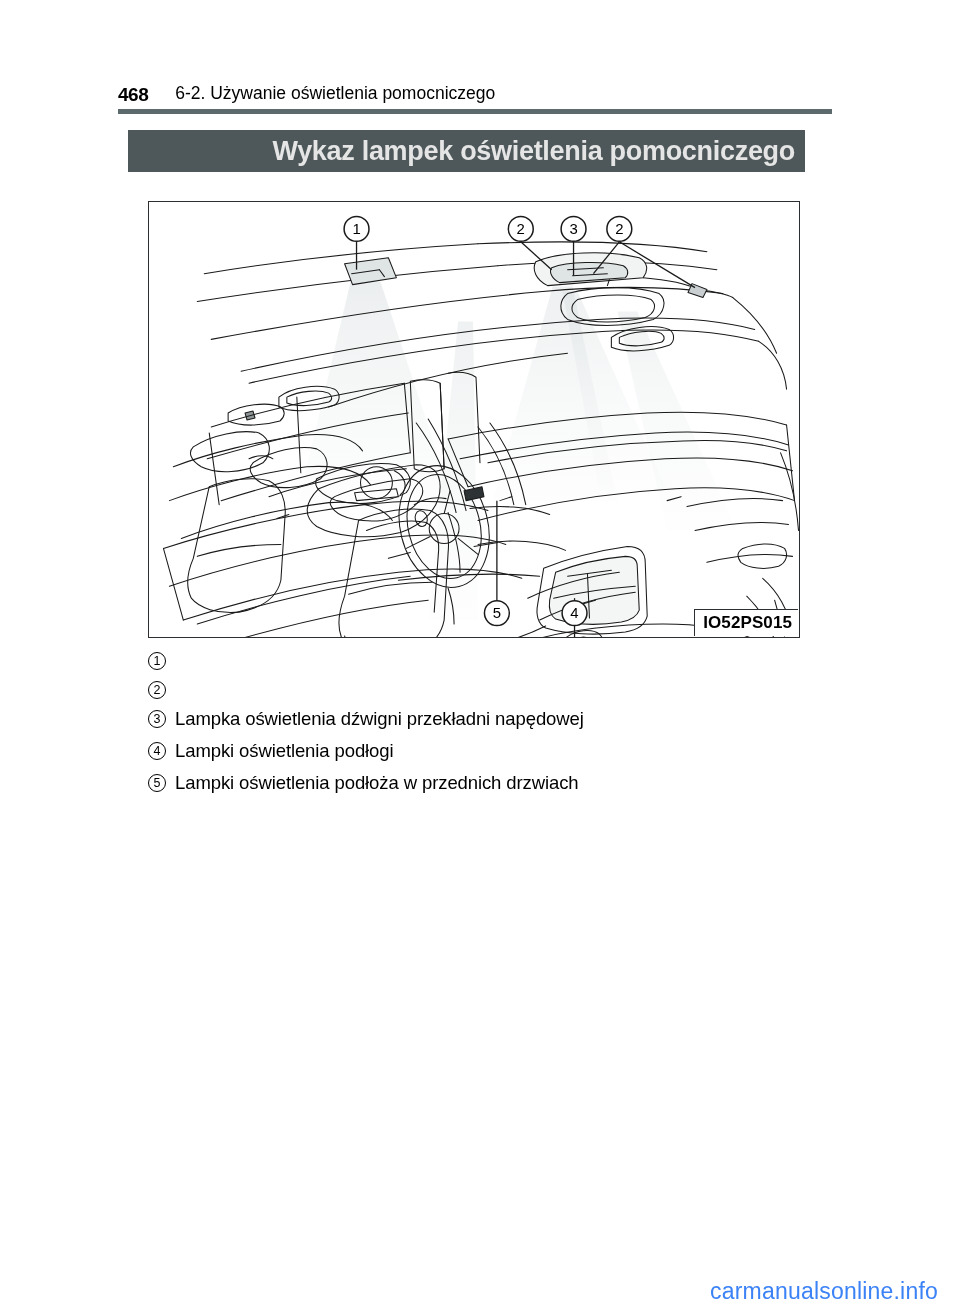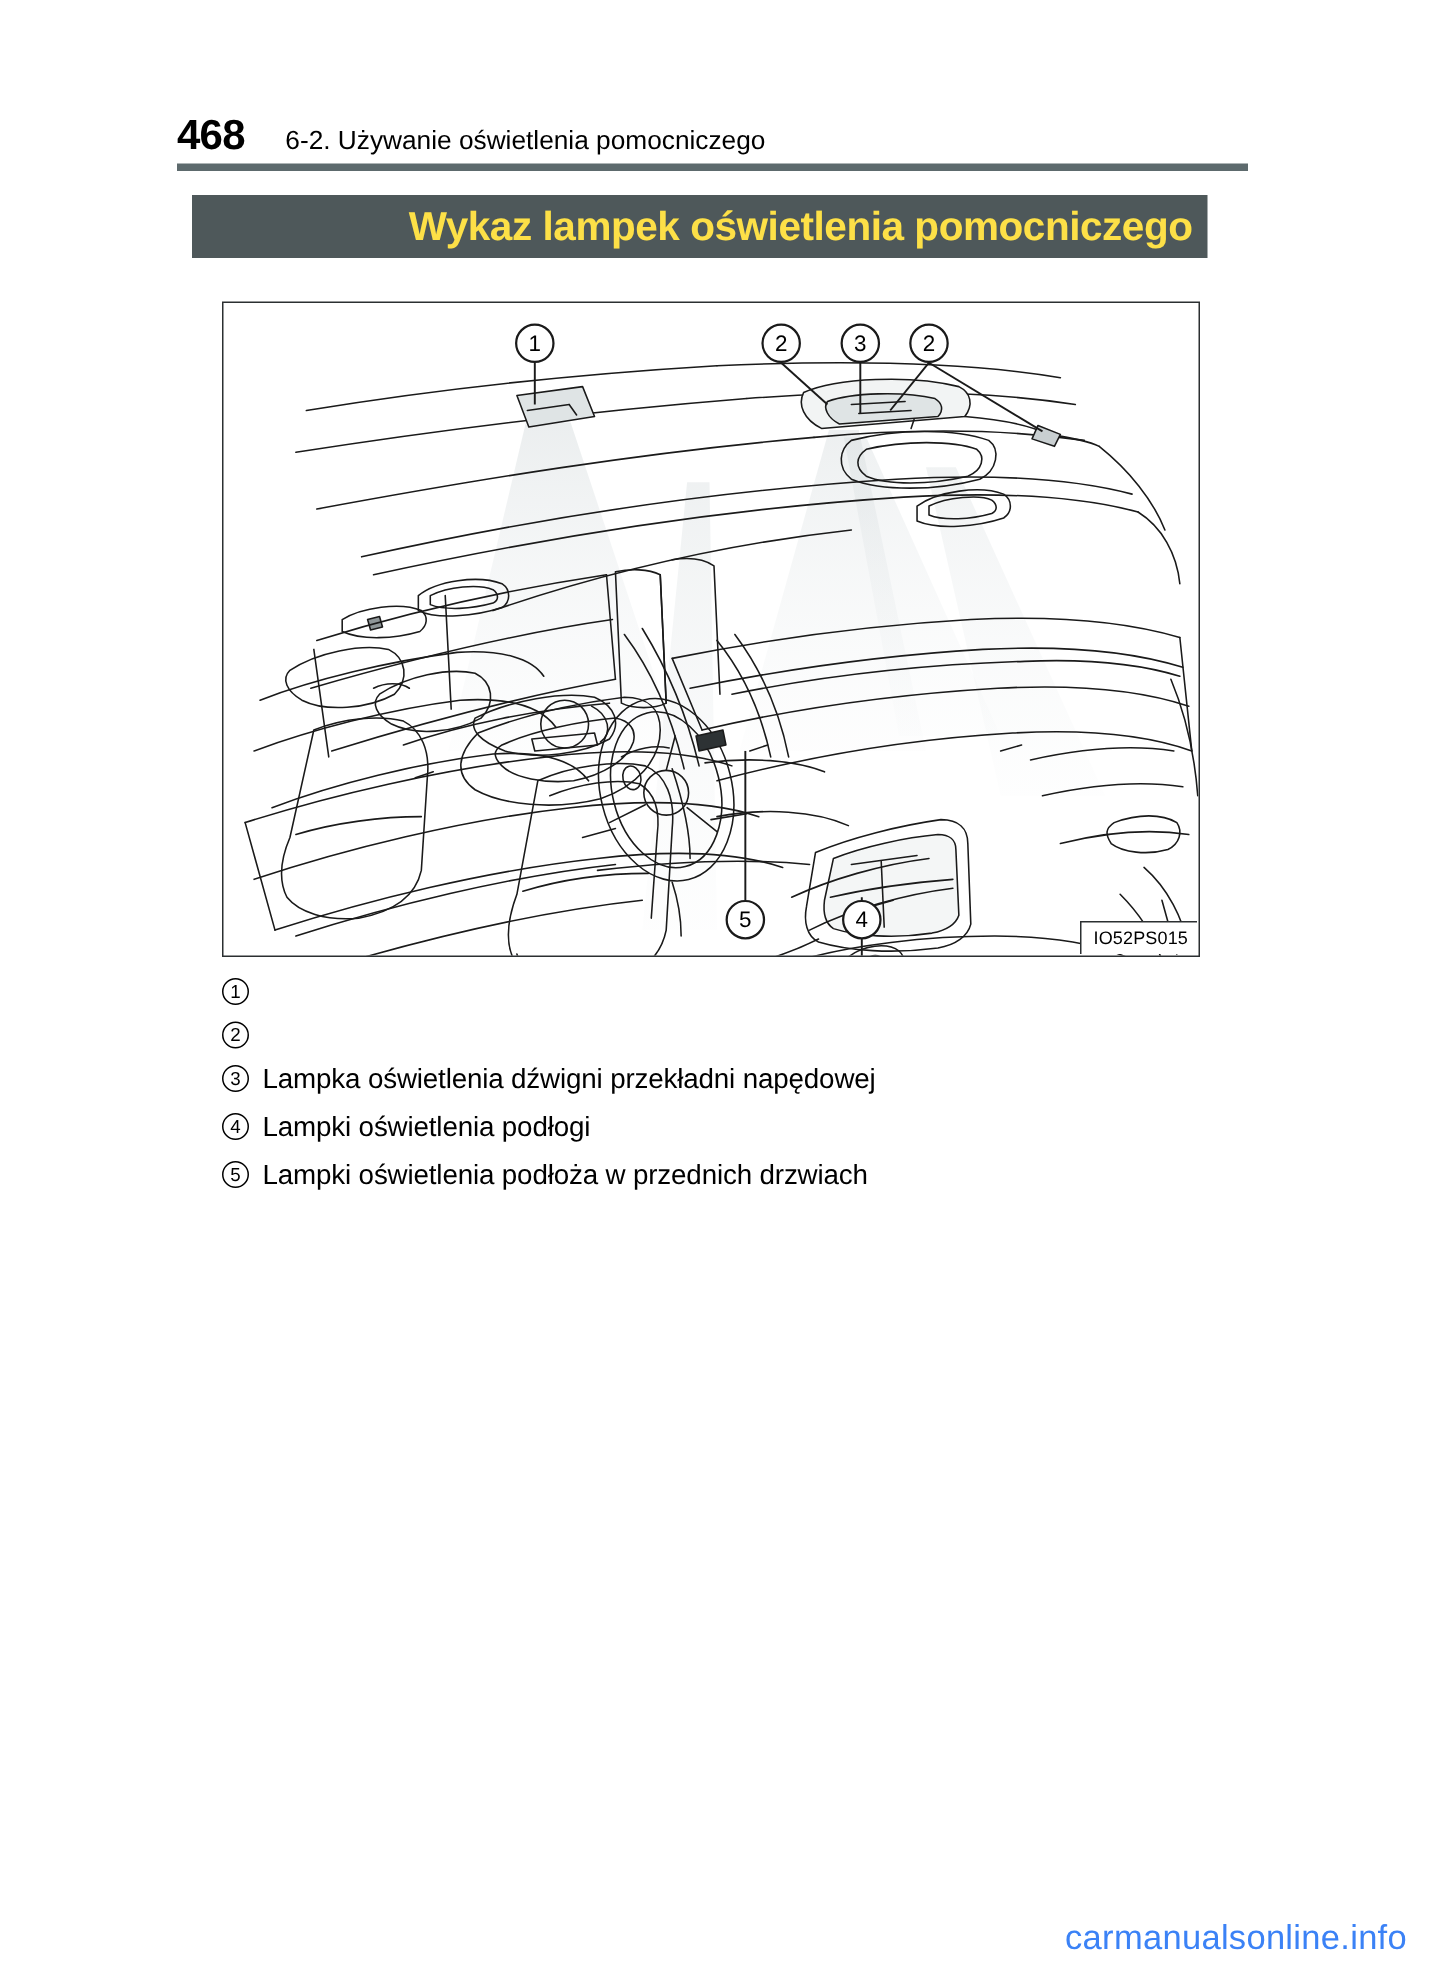--- a/index.html
+++ b/index.html
@@ -21,21 +21,21 @@
     position: absolute;
     left: 0;
     top: 70px;
     width: 960px;
     height: 34px;
     display: flex;
     align-items: flex-end;
   }
   .page-number {
     margin-left: 118px;
-    font-size: 28px;
+    font-size: 19px;
     font-weight: bold;
     line-height: 1;
     letter-spacing: -0.5px;
   }
   .header-title {
     margin-left: 27px;
     font-size: 17.5px;
     line-height: 1;
     padding-bottom: 2px;
   }
@@ -56,21 +56,21 @@
     width: 677px;
     height: 42px;
     background: #4e585a;
     display: flex;
     align-items: center;
     justify-content: flex-end;
     box-sizing: border-box;
     padding-right: 10px;
   }
   .section-banner-text {
-    color: #fde047;
+    color: #e5e5e5;
     font-size: 27px;
     font-weight: bold;
     line-height: 1;
     letter-spacing: -0.3px;
     white-space: nowrap;
     text-align: center;
   }
 
   
   .figure-box {
@@ -91,22 +91,22 @@
     height: 100%;
     display: block;
   }
   .figure-code {
     position: absolute;
     right: 1px;
     bottom: 1px;
     background: #ffffff;
     border-left: 1.5px solid #2b2f31;
     border-top: 1.5px solid #2b2f31;
-    font-size: 12px;
-    font-weight: normal;
+    font-size: 17px;
+    font-weight: bold;
     line-height: 1;
     padding: 4px 6px 5px 8px;
     letter-spacing: 0.1px;
   }
 
   
   .legend-list {
     position: absolute;
     left: 148px;
     top: 648px;

